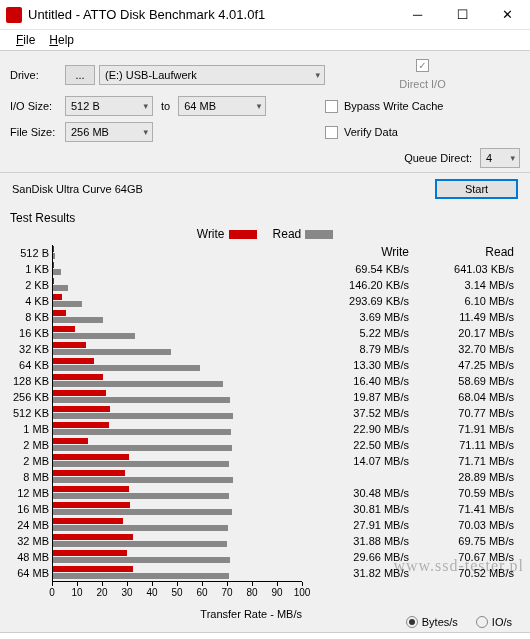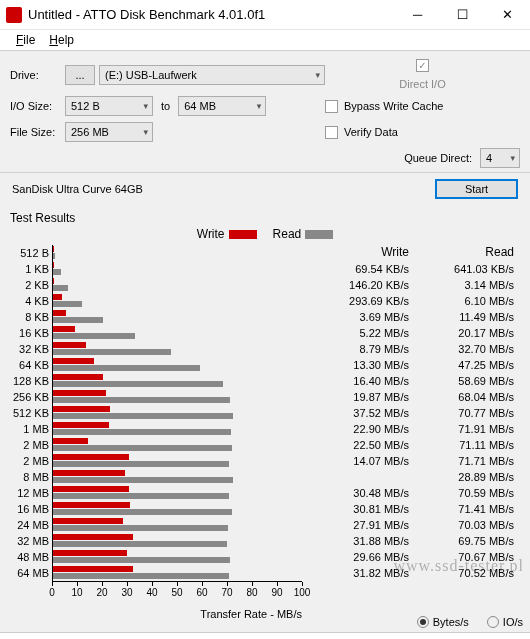--- a/index.html
+++ b/index.html
@@ -45,21 +45,21 @@
   .xaxis { position:relative; height:28px; margin-left:42px; width:250px; font-size:10px;}
   .xaxis .ticks { display:flex; position:relative; height:12px;}
   .xaxis span { position:absolute; transform:translateX(-50%); }
   .xaxis .tickline { position:absolute; top:0; width:1px; height:4px; background:#000;}
   .xlabel { text-align:right; font-size:11px; margin-top:14px;}
   .data-table { flex:1; font-size:11px; margin-left:8px;}
   .data-table .hdr { display:flex; height:16px; font-size:12px;}
   .data-table .hdr div { flex:1; text-align:right; padding-right:6px;}
   .data-table .row { display:flex; height:16px; line-height:16px;}
   .data-table .row div { flex:1; text-align:right; padding-right:6px;}
-  .radios { display:flex; justify-content:flex-end; gap:18px; padding:4px 7px; font-size:11px; background:#f0f0f0;}
+  .radios { display:flex; justify-content:flex-end; gap:18px; padding:4px 18px; font-size:11px; background:#f0f0f0;}
   .radio { display:flex; align-items:center; gap:4px; }
   .radio .dot { width:12px; height:12px; border:1px solid #888; border-radius:50%; display:flex;align-items:center;justify-content:center;}
   .radio.sel .dot::before { content:""; width:6px; height:6px; background:#333; border-radius:50%;}
   .footer { display:flex; align-items:center; height:56px; border-top:1px solid #ccc; background:#fff; position:relative;}
   .watermark { position:absolute; right:6px; bottom:58px; font-size:16px; color:rgba(0,0,0,0.28); font-family: Georgia, serif; letter-spacing:1px; transform:translateY(-6px);}
 </style>
 </head>
 <body>
 
 <div class="titlebar">

